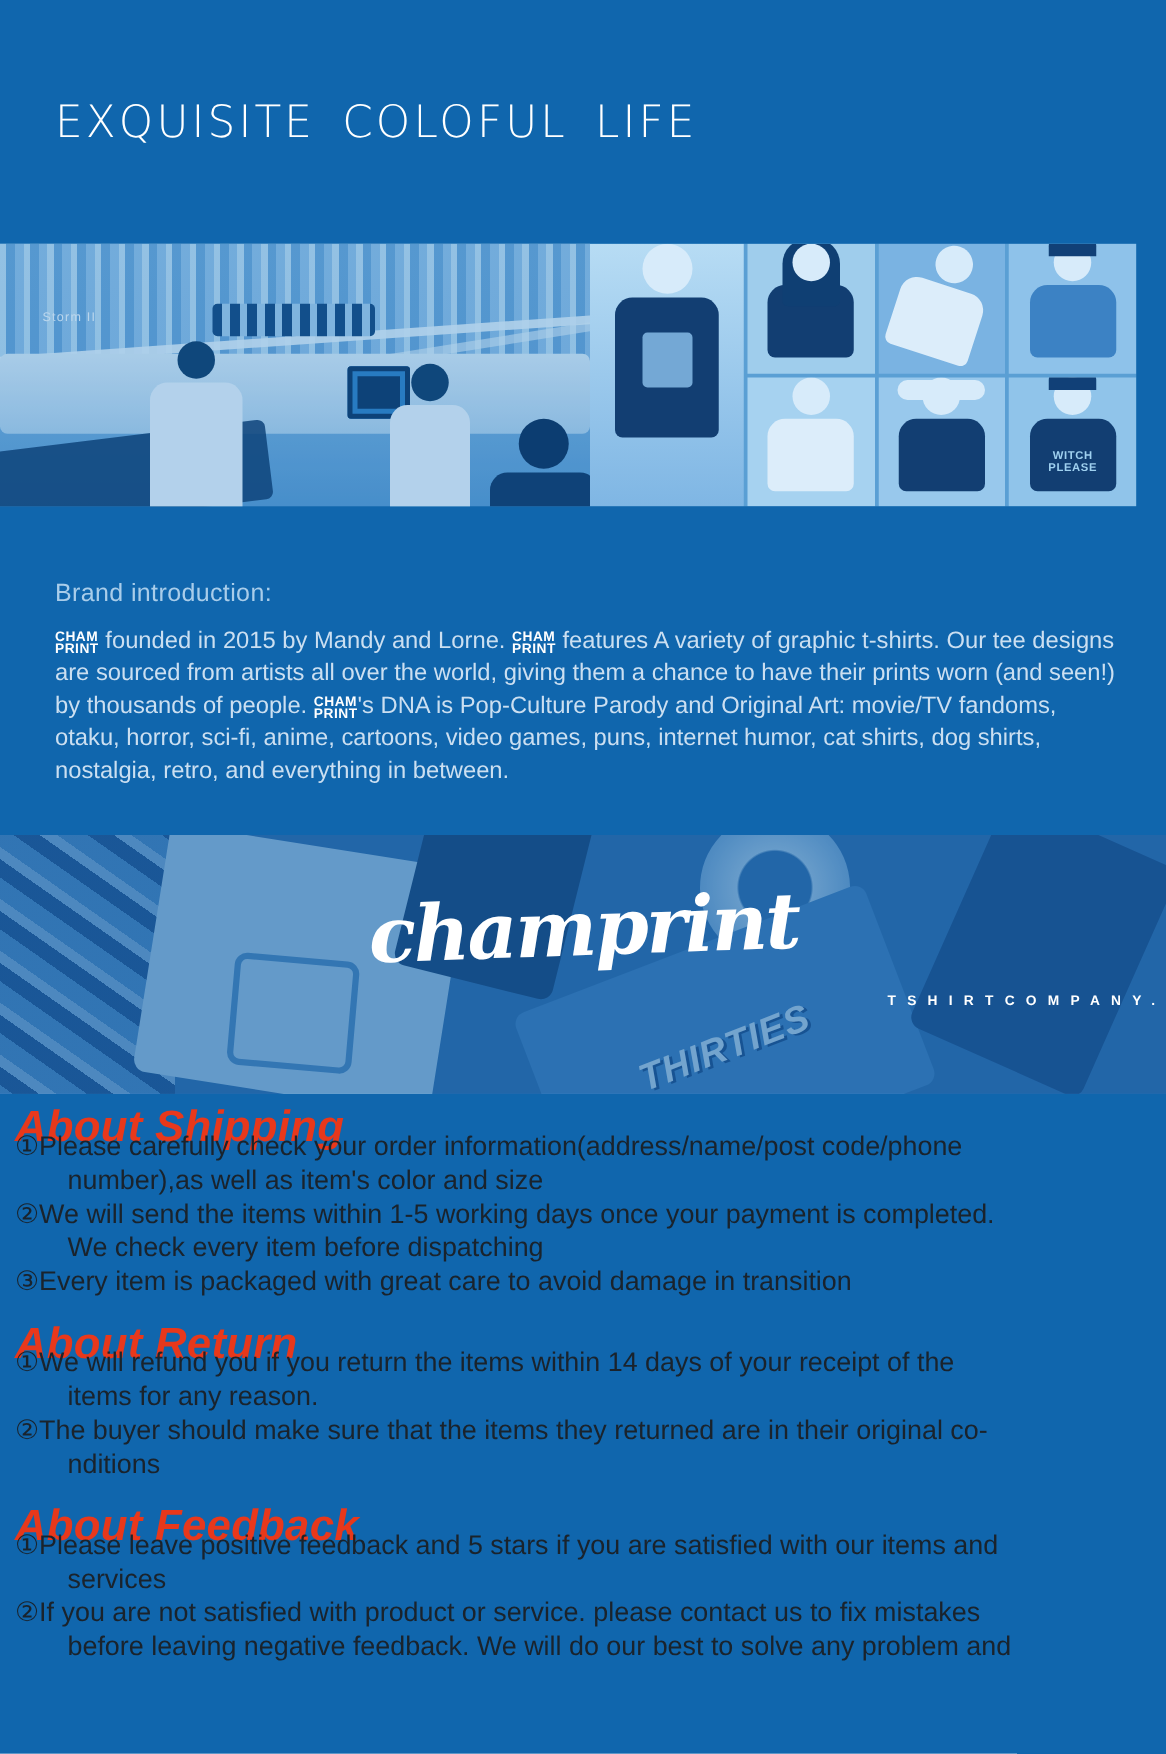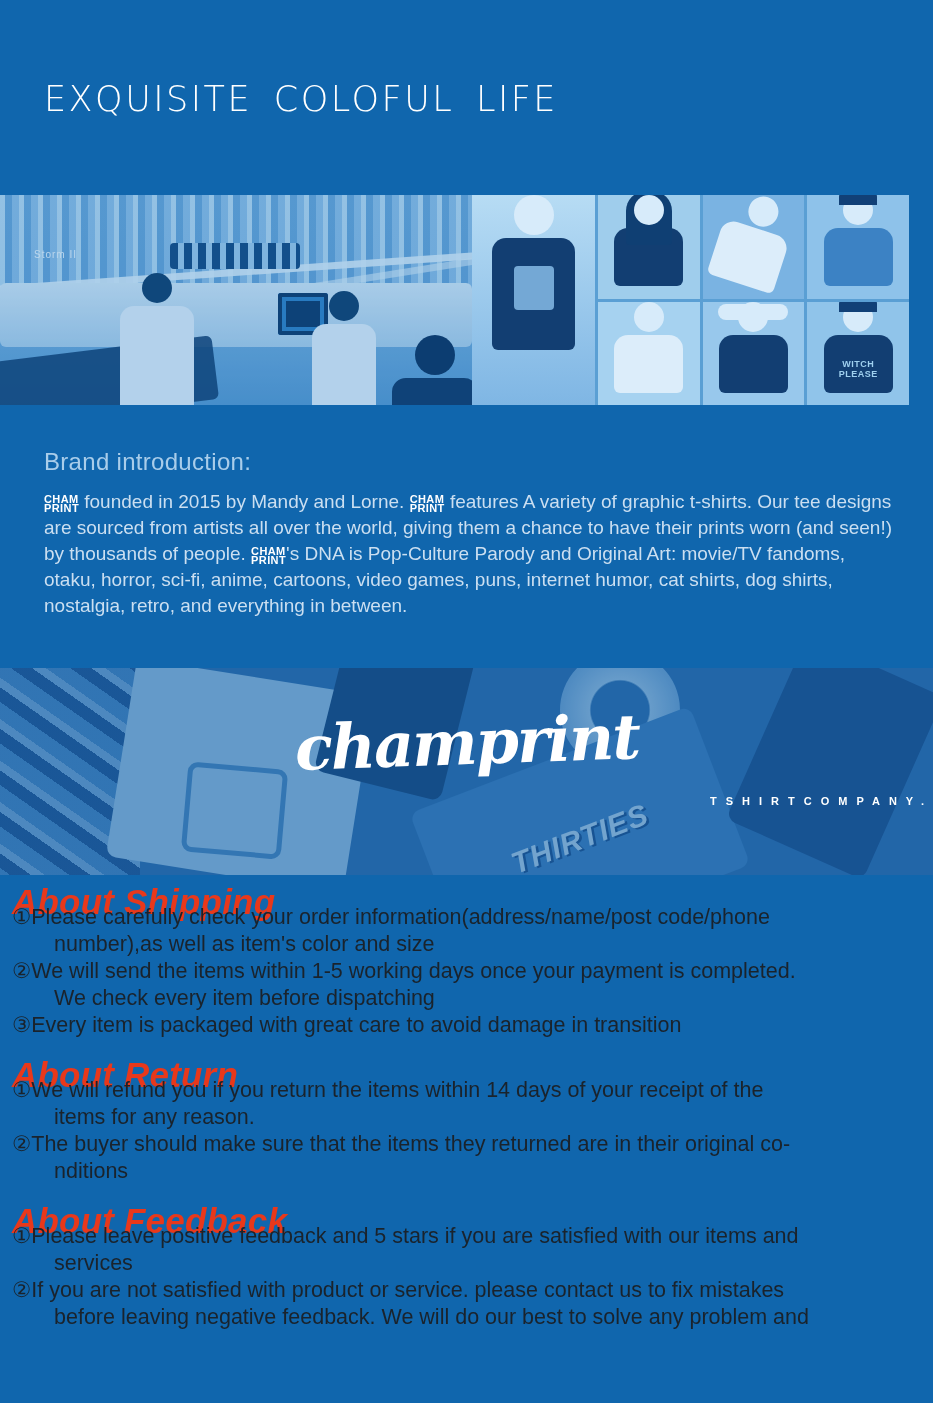--- a/index.html
+++ b/index.html
@@ -70,21 +70,21 @@
   .cap { position:absolute; top:-6px; left:50%; width:38px; height:16px; transform:translateX(-50%);
     background:#114077; border-radius:8px 8px 0 0; }
   .tilt { transform:rotate(18deg); }
   .arms { position:absolute; top:2px; left:50%; width:70px; height:16px; transform:translateX(-50%);
     border-radius:8px; background:#d7ebfa; }
   .shirt-text { position:absolute; bottom:14px; left:0; right:0; text-align:center;
     color:#9fd0ef; font-size:9px; font-weight:bold; line-height:10px; letter-spacing:.5px; }
 
   
   .brand { position:absolute; left:44px; top:448px; width:848px; }
-  .brand h2 { margin:0 0 13px 0; font-size:24px; font-weight:400; color:#a9cdea; letter-spacing:.3px; }
+  .brand h2 { margin:16px 0 13px 0; font-size:20px; font-weight:400; color:#a9cdea; letter-spacing:.3px; }
   .brand p { margin:0; font-size:19px; line-height:26px; color:#cbdff1; }
   .chamlogo { display:inline-block; vertical-align:-4px; color:#ffffff; font-weight:bold;
     font-size:11px; line-height:9.5px; letter-spacing:.4px; }
   .chamlogo b { display:block; font-weight:bold; }
 
   
   .banner { position:absolute; top:668px; left:0; width:933px; height:207px; overflow:hidden; background:#2e74b5; }
   .shape { position:absolute; border-radius:10px; }
   .sh-noise { left:-10px; top:0; width:150px; height:210px; border-radius:0;
     background:repeating-linear-gradient(35deg,#4f93cf 0 14px,#1b5391 14px 26px,#8abde6 26px 34px); opacity:.8; }

